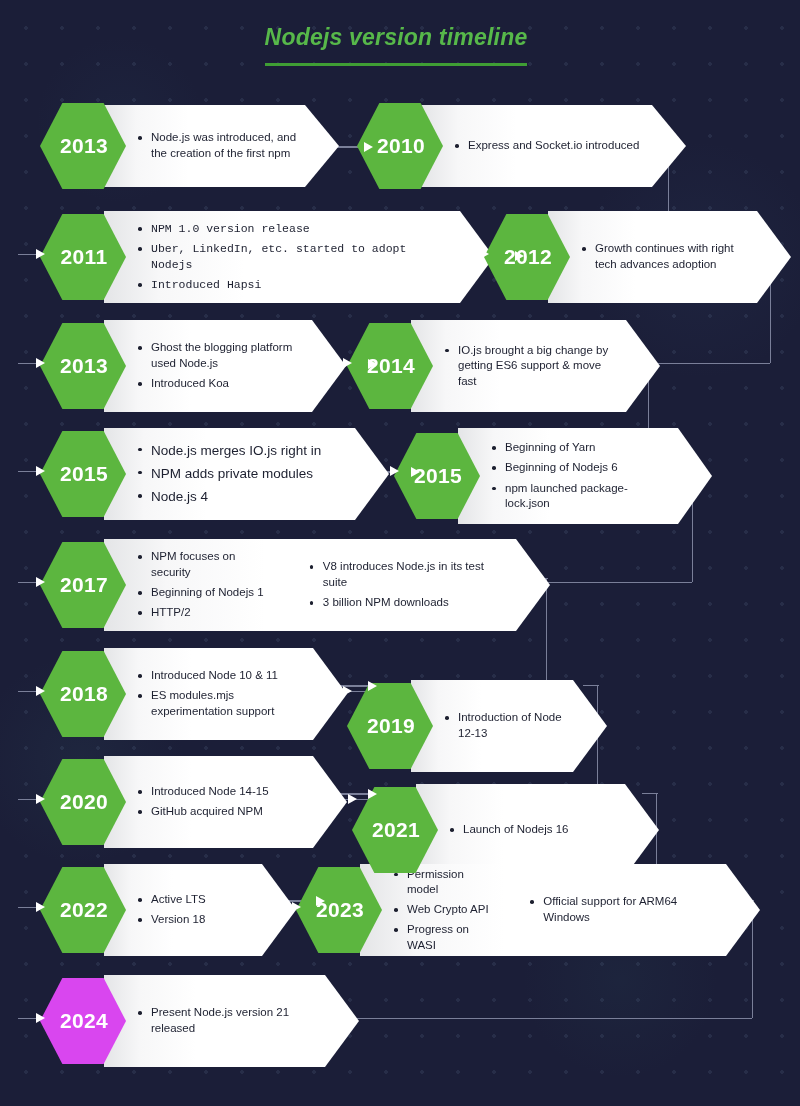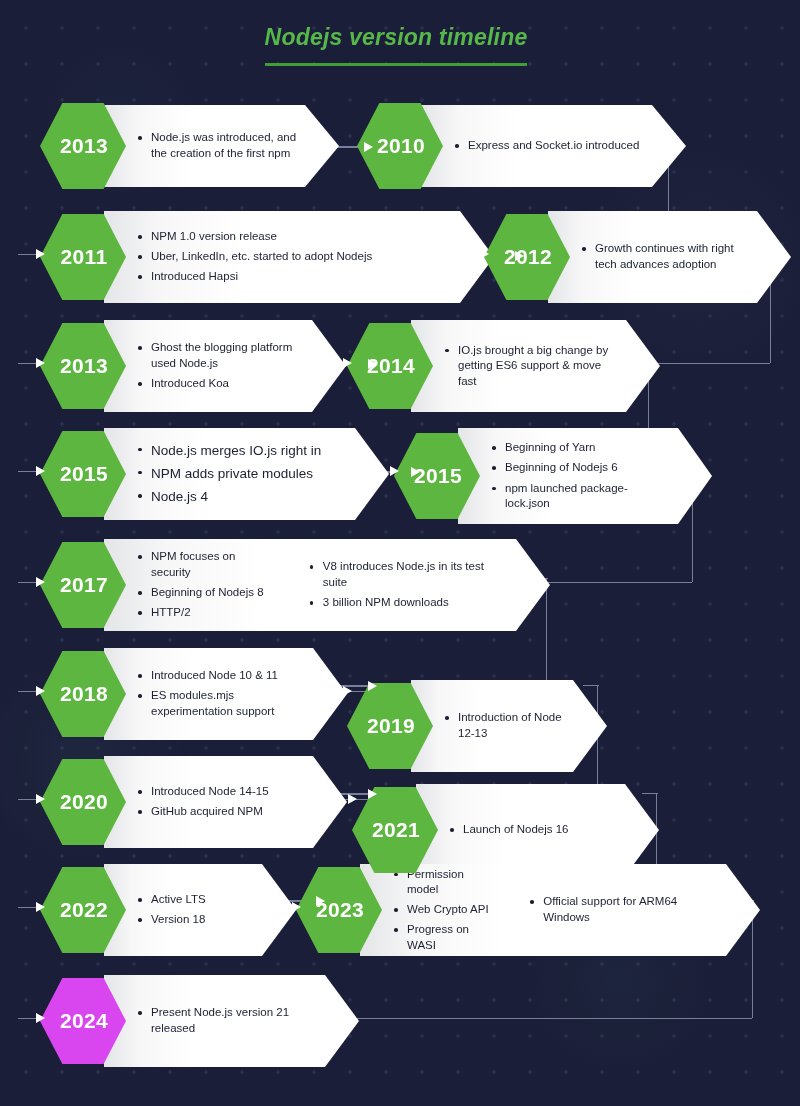--- a/index.html
+++ b/index.html
@@ -183,21 +183,21 @@
     </div>
     <div class="conn" style="left: 654px; top: 146px; width: 16px; border-top-width: 1.5px;"></div>
     <div class="conn" style="left: 668px; top: 146px; height: 108px; border-left-width: 1.5px;"></div>
     <div class="conn" style="left: 18px; top: 254px; width: 650px; border-top-width: 1.5px;"></div>
     <div class="conn" style="left: 18px; top: 254px; height: 0px; border-left-width: 1.5px;"></div>
     <div class="conn" style="left: 18px; top: 254px; width: 20px; border-top-width: 1.5px;"></div>
     <div class="row " style="left: 40px; top: 211px;">
       <div class="hex">
         <span class="hex-year">2011</span>
       </div>
-      <div class="card tall" style="width: 390px;">
+      <div class="card tall" style="width: 390px; font-family: Liberation Mono, monospace;">
         <div class="cols">
           <div class="col">
             <ul class="bullets">
               <li>NPM 1.0 version release</li>
               <li>Uber, LinkedIn, etc. started to adopt Nodejs</li>
               <li>Introduced Hapsi</li>
             </ul>
           </div>
         </div>
       </div>
@@ -306,21 +306,21 @@
     <div class="conn" style="left: 18px; top: 582px; width: 20px; border-top-width: 1.5px;"></div>
     <div class="row " style="left: 40px; top: 539px;">
       <div class="hex">
         <span class="hex-year">2017</span>
       </div>
       <div class="card tall" style="width: 446px;">
         <div class="cols">
           <div class="col">
             <ul class="bullets">
               <li>NPM focuses on security</li>
-              <li>Beginning of Nodejs 8</li>
+              <li>Beginning of Nodejs 1</li>
               <li>HTTP/2</li>
             </ul>
           </div>
           <div class="col">
             <ul class="bullets">
               <li>V8 introduces Node.js in its test suite</li>
               <li>3 billion NPM downloads</li>
             </ul>
           </div>
         </div>

